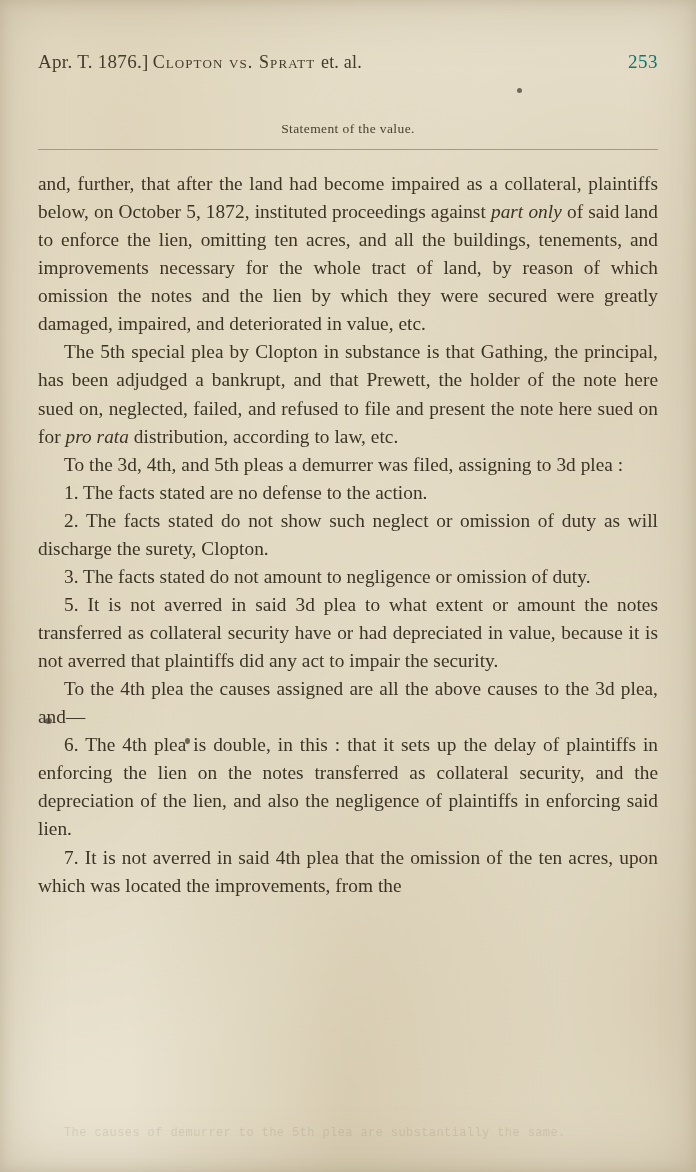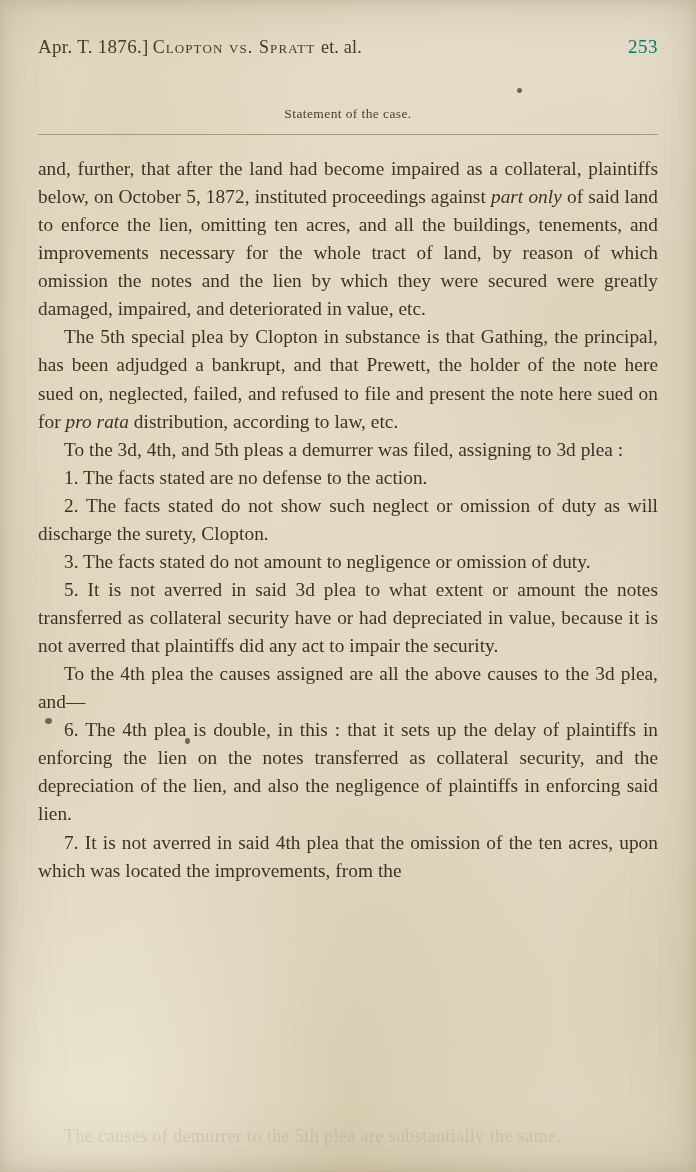--- a/index.html
+++ b/index.html
@@ -39,21 +39,21 @@
     position: relative;
     z-index: 3;
     padding: 0 38px;
     box-sizing: border-box;
     height: 100%;
   }
   
   .runhead {
     display: flex;
     align-items: baseline;
-    padding-top: 36px;
+    padding-top: 51px;
     position: relative;
     height: 34px;
   }
   .runhead-left {
     font-size: 19px;
     letter-spacing: 0.3px;
     white-space: nowrap;
     color: #473c2b;
   }
   .runhead-center {
@@ -113,44 +113,45 @@
     background: #4a4031;
     border-radius: 50%;
     opacity: 0.75;
     z-index: 4;
     pointer-events: none;
   }
   .ghost-line {
     position: absolute;
     z-index: 2;
     color: rgba(120,107,80,0.16);
-    font-size: 18px;
+    font-size: 12px;
     letter-spacing: 0.4px;
     pointer-events: none;
     white-space: nowrap;
+    font-family: Liberation Mono, monospace;
   }
 </style>
 </head>
 <body>
 
 <div class="paper-texture"></div>
 <div class="edge-shade"></div>
 
 <div class="page">
 
   <div class="runhead">
     <div class="runhead-left">Apr. T. 1876.]</div>
     <div class="runhead-center">
       <span>Clopton vs. Spratt</span>
       <span class="etal">et. al.</span>
     </div>
     <div class="runhead-right">253</div>
   </div>
 
-  <div class="subhead">Statement of the case.</div>
+  <div class="subhead">Statement of the value.</div>
   <hr class="rule">
 
   <div class="body">
     <p>and, further, that after the land had become impaired as a collateral, plaintiffs below, on October 5, 1872, instituted proceedings against <span class="it">part only</span> of said land to enforce the lien, omitting ten acres, and all the buildings, tenements, and improvements necessary for the whole tract of land, by reason of which omission the notes and the lien by which they were secured were greatly damaged, impaired, and deteriorated in value, etc.</p>
     <p class="indent">The 5th special plea by Clopton in substance is that Gathing, the principal, has been adjudged a bankrupt, and that Prewett, the holder of the note here sued on, neglected, failed, and refused to file and present the note here sued on for <span class="it">pro rata</span> distribution, according to law, etc.</p>
     <p class="indent">To the 3d, 4th, and 5th pleas a demurrer was filed, assigning to 3d plea :</p>
     <p class="indent">1. The facts stated are no defense to the action.</p>
     <p class="indent">2. The facts stated do not show such neglect or omission of duty as will discharge the surety, Clopton.</p>
     <p class="indent">3. The facts stated do not amount to negligence or omission of duty.</p>
     <p class="indent">5. It is not averred in said 3d plea to what extent or amount the notes transferred as collateral security have or had depreciated in value, because it is not averred that plaintiffs did any act to impair the security.</p>

